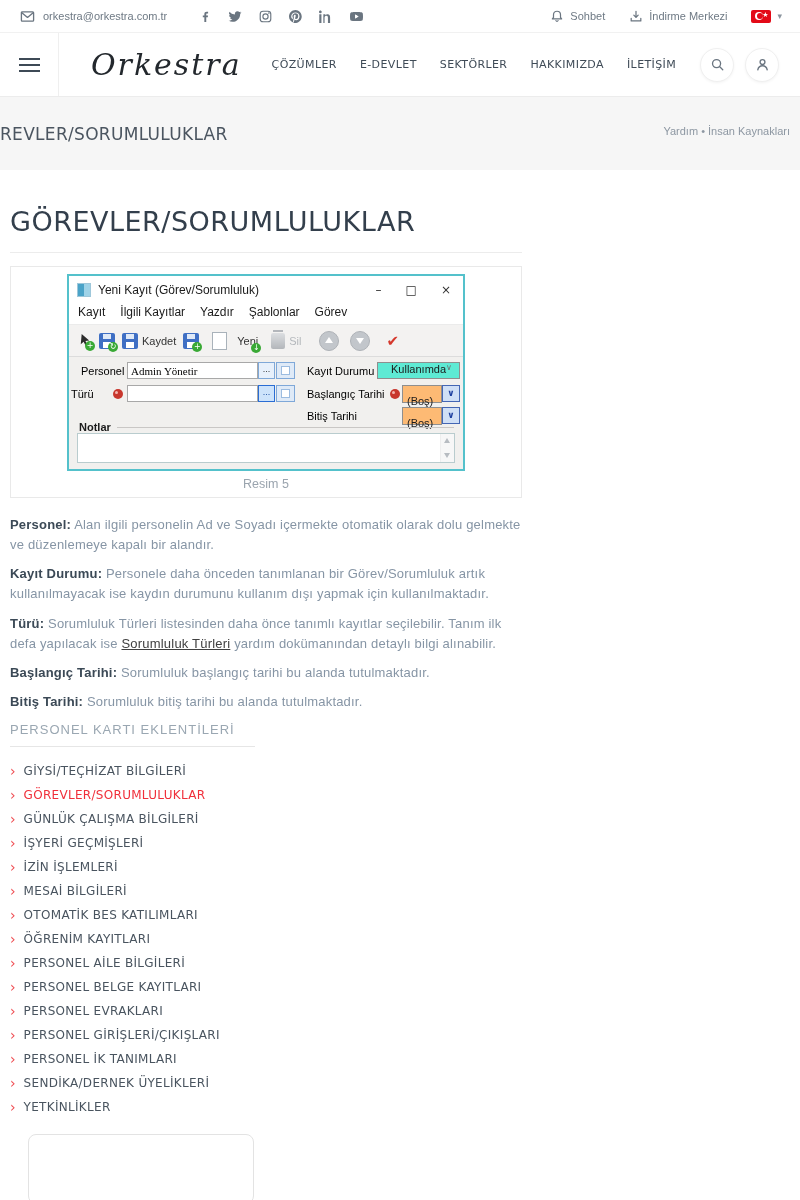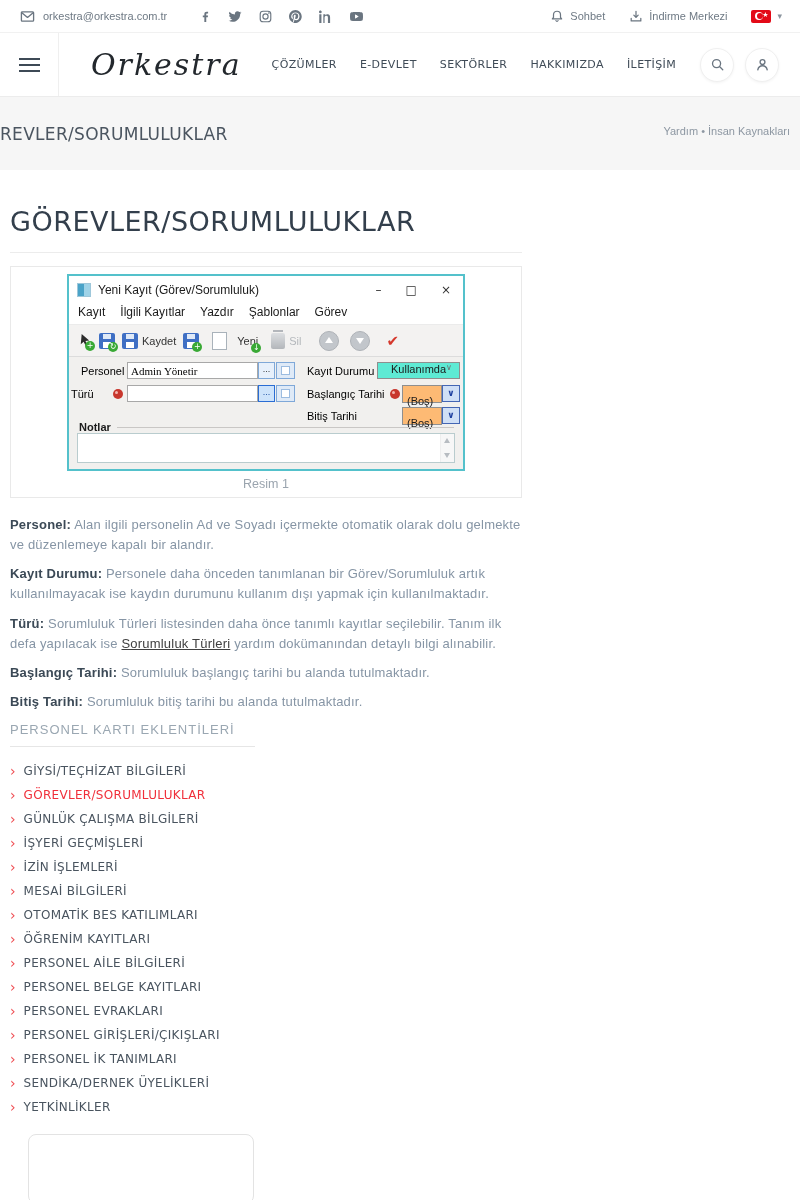--- a/index.html
+++ b/index.html
@@ -334,21 +334,21 @@
         <span class="grp-lbl">Notlar</span>
         <span class="grp-line"></span>
         <div class="notes">
           <div class="vscroll">
             <span class="tri up"></span>
             <span class="tri dn"></span>
           </div>
         </div>
       </div>
     </div>
-    <figcaption class="shot-caption">Resim 1</figcaption>
+    <figcaption class="shot-caption">Resim 5</figcaption>
   </figure>
 
   <div class="defs">
     <p><b>Personel:</b><span> Alan ilgili personelin Ad ve Soyadı içermekte otomatik olarak dolu gelmekte ve düzenlemeye kapalı bir alandır.</span></p>
     <p><b>Kayıt Durumu:</b><span> Personele daha önceden tanımlanan bir Görev/Sorumluluk artık kullanılmayacak ise kaydın durumunu kullanım dışı yapmak için kullanılmaktadır.</span></p>
     <p><b>Türü:</b><span> Sorumluluk Türleri listesinden daha önce tanımlı kayıtlar seçilebilir. Tanım ilk defa yapılacak ise </span><a href="#">Sorumluluk Türleri</a><span> yardım dokümanından detaylı bilgi alınabilir.</span></p>
     <p><b>Başlangıç Tarihi:</b><span> Sorumluluk başlangıç tarihi bu alanda tutulmaktadır.</span></p>
     <p><b>Bitiş Tarihi:</b><span> Sorumluluk bitiş tarihi bu alanda tutulmaktadır.</span></p>
   </div>
 

